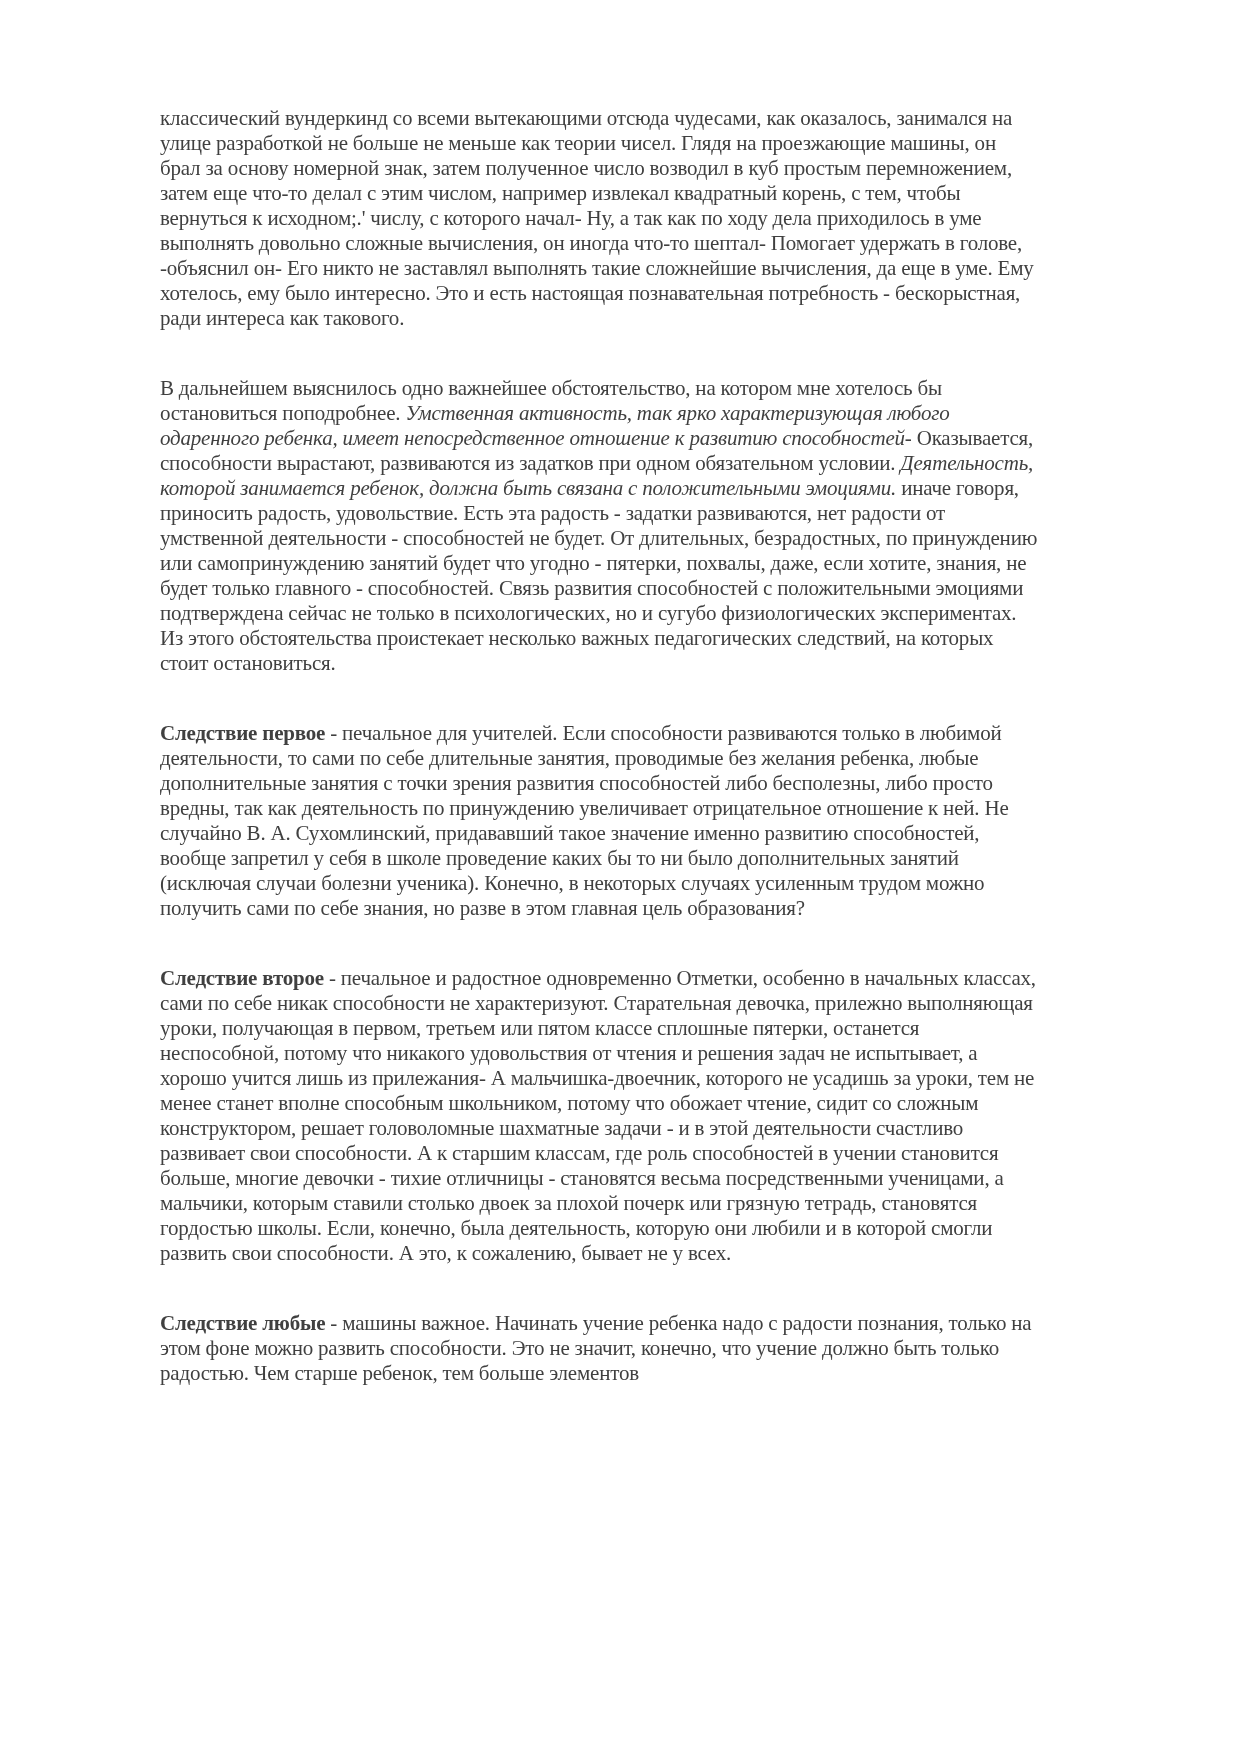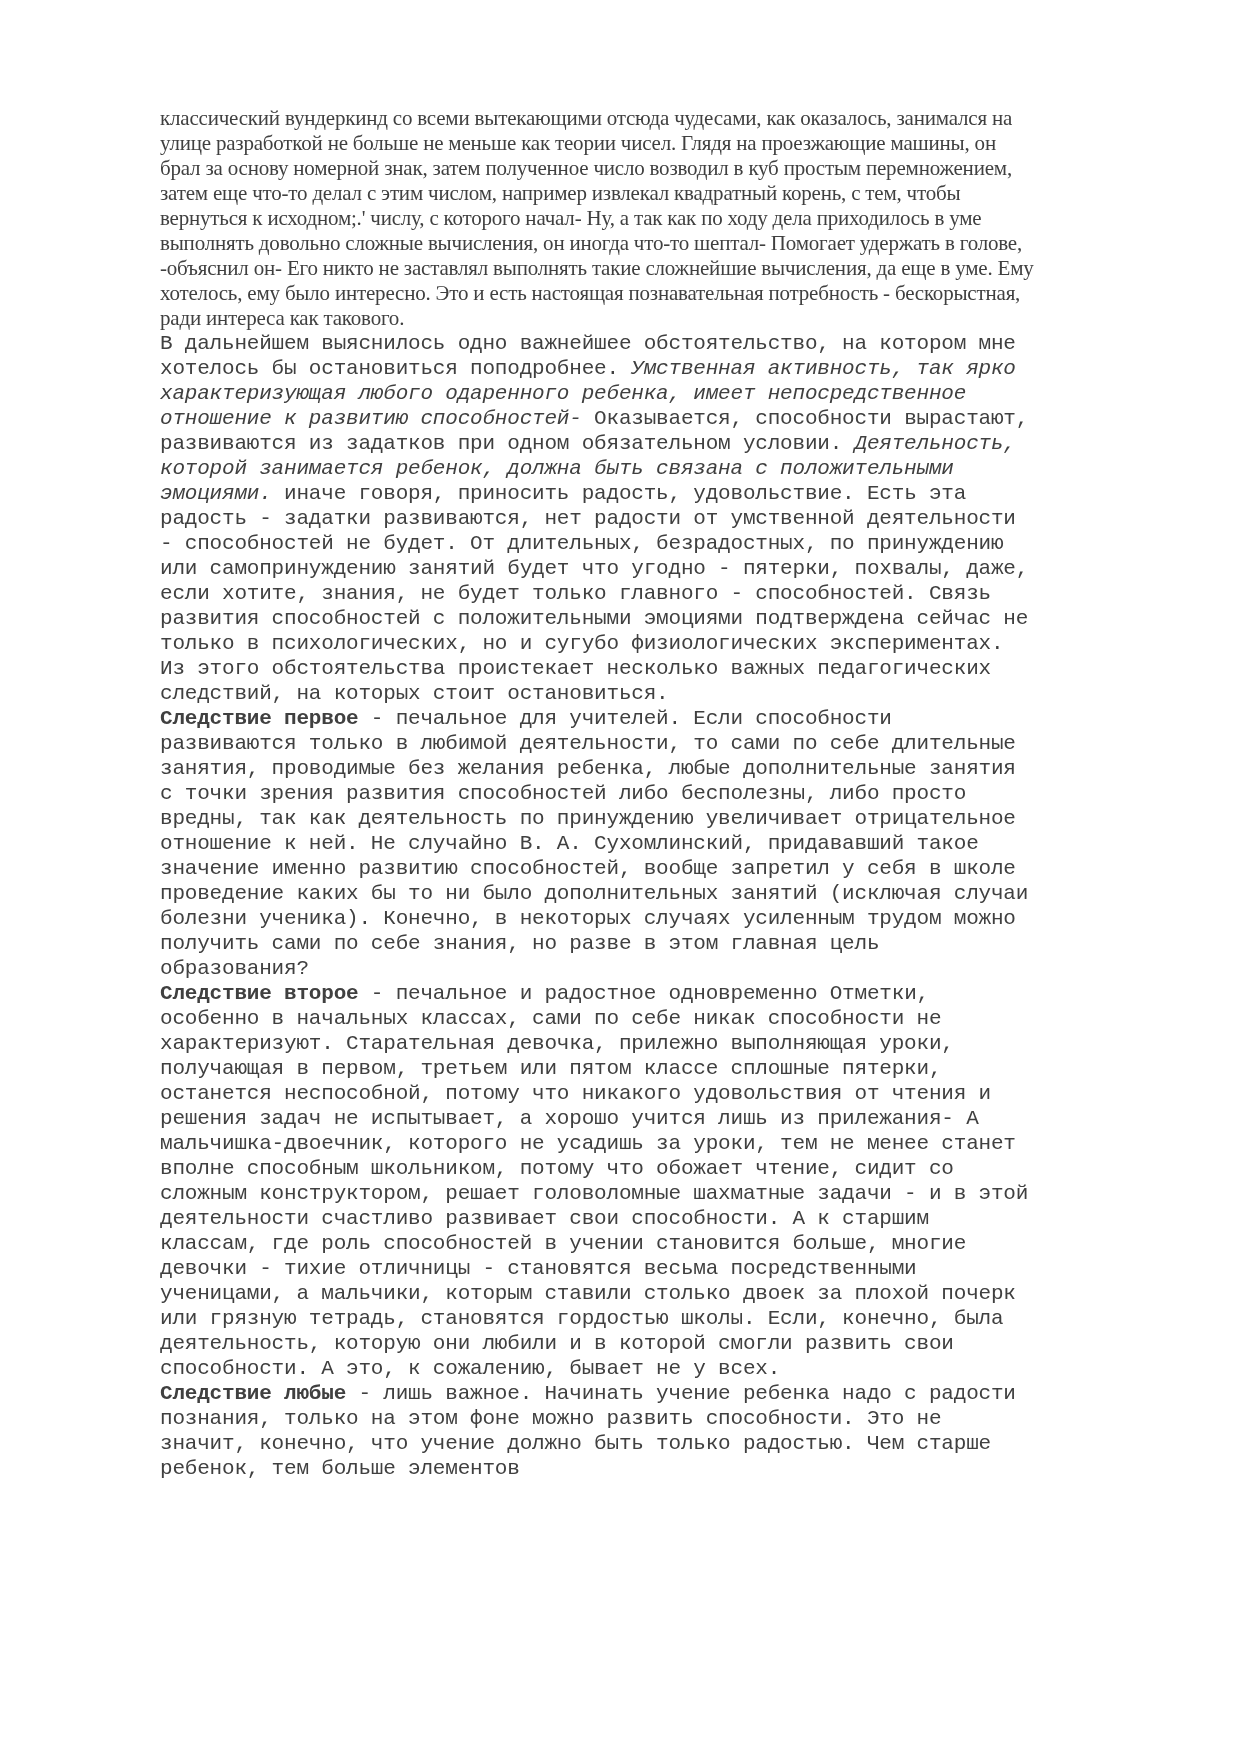--- a/index.html
+++ b/index.html
@@ -21,30 +21,30 @@
     font-size: 21px;
     line-height: 25px;
     color: #404040;
     letter-spacing: -0.2px;
     text-align: left;
   }
   p.doc-paragraph {
     margin: 0;
   }
   p.doc-paragraph + p.doc-paragraph {
-    font-family: Liberation Mono, monospace;
+    margin-top: 45px;
   }
   .run-normal { font-weight: normal; font-style: normal; }
   .run-bold   { font-weight: bold;   font-style: normal; }
   .run-italic { font-weight: normal; font-style: italic; }
 </style>
 </head>
 <body>
 
 <div class="page">
   <div class="text-block">
       <p class="doc-paragraph"><span class="run-normal">классический вундеркинд со всеми вытекающими отсюда чудесами, как оказалось, занимался на улице разработкой не больше не меньше как теории чисел. Глядя на проезжающие машины, он брал за основу номерной знак, затем полученное число возводил в куб простым перемножением, затем еще что-то делал с этим числом, например извлекал квадратный корень, с тем, чтобы вернуться к исходном;.' числу, с которого начал- Ну, а так как по ходу дела приходилось в уме выполнять довольно сложные вычисления, он иногда что-то шептал- Помогает удержать в голове, -объяснил он- Его никто не заставлял выполнять такие сложнейшие вычисления, да еще в уме. Ему хотелось, ему было интересно. Это и есть настоящая познавательная потребность - бескорыстная, ради интереса как такового.</span></p>
       <p class="doc-paragraph"><span class="run-normal">В дальнейшем выяснилось одно важнейшее обстоятельство, на котором мне хотелось бы остановиться поподробнее. </span><span class="run-italic">Умственная активность, так ярко характеризующая любого одаренного ребенка, имеет непосредственное отношение к развитию способностей-</span><span class="run-normal"> Оказывается, способности вырастают, развиваются из задатков при одном обязательном условии. </span><span class="run-italic">Деятельность, которой занимается ребенок, должна быть связана с положительными эмоциями.</span><span class="run-normal"> иначе говоря, приносить радость, удовольствие. Есть эта радость - задатки развиваются, нет радости от умственной деятельности - способностей не будет. От длительных, безрадостных, по принуждению или самопринуждению занятий будет что угодно - пятерки, похвалы, даже, если хотите, знания, не будет только главного - способностей. Связь развития способностей с положительными эмоциями подтверждена сейчас не только в психологических, но и сугубо физиологических экспериментах. Из этого обстоятельства проистекает несколько важных педагогических следствий, на которых стоит остановиться.</span></p>
       <p class="doc-paragraph"><span class="run-bold">Следствие первое</span><span class="run-normal"> - печальное для учителей. Если способности развиваются только в любимой деятельности, то сами по себе длительные занятия, проводимые без желания ребенка, любые дополнительные занятия с точки зрения развития способностей либо бесполезны, либо просто вредны, так как деятельность по принуждению увеличивает отрицательное отношение к ней. Не случайно В. А. Сухомлинский, придававший такое значение именно развитию способностей, вообще запретил у себя в школе проведение каких бы то ни было дополнительных занятий (исключая случаи болезни ученика). Конечно, в некоторых случаях усиленным трудом можно получить сами по себе знания, но разве в этом главная цель образования?</span></p>
       <p class="doc-paragraph"><span class="run-bold">Следствие второе</span><span class="run-normal"> - печальное и радостное одновременно Отметки, особенно в начальных классах, сами по себе никак способности не характеризуют. Старательная девочка, прилежно выполняющая уроки, получающая в первом, третьем или пятом классе сплошные пятерки, останется неспособной, потому что никакого удовольствия от чтения и решения задач не испытывает, а хорошо учится лишь из прилежания- А мальчишка-двоечник, которого не усадишь за уроки, тем не менее станет вполне способным школьником, потому что обожает чтение, сидит со сложным конструктором, решает головоломные шахматные задачи - и в этой деятельности счастливо развивает свои способности. А к старшим классам, где роль способностей в учении становится больше, многие девочки - тихие отличницы - становятся весьма посредственными ученицами, а мальчики, которым ставили столько двоек за плохой почерк или грязную тетрадь, становятся гордостью школы. Если, конечно, была деятельность, которую они любили и в которой смогли развить свои способности. А это, к сожалению, бывает не у всех.</span></p>
-      <p class="doc-paragraph"><span class="run-bold">Следствие любые</span><span class="run-normal"> - лишь важное. Начинать учение ребенка надо с радости познания, только на этом фоне можно развить способности. Это не значит, конечно, что учение должно быть только радостью. Чем старше ребенок, тем больше элементов</span></p>
+      <p class="doc-paragraph"><span class="run-bold">Следствие любые</span><span class="run-normal"> - машины важное. Начинать учение ребенка надо с радости познания, только на этом фоне можно развить способности. Это не значит, конечно, что учение должно быть только радостью. Чем старше ребенок, тем больше элементов</span></p>
     </div>
 </div>
 
 </body></html>

